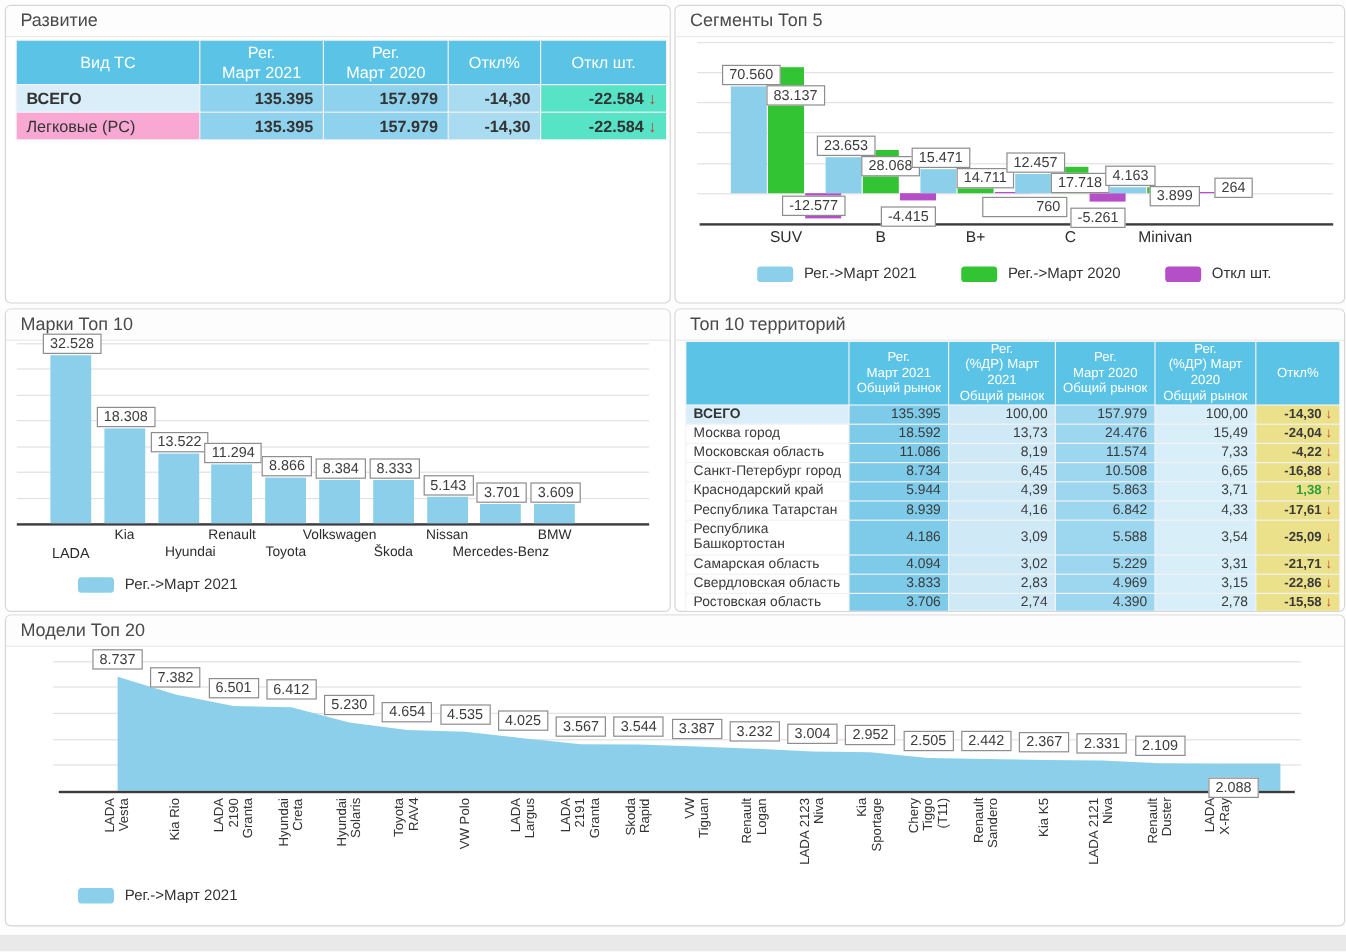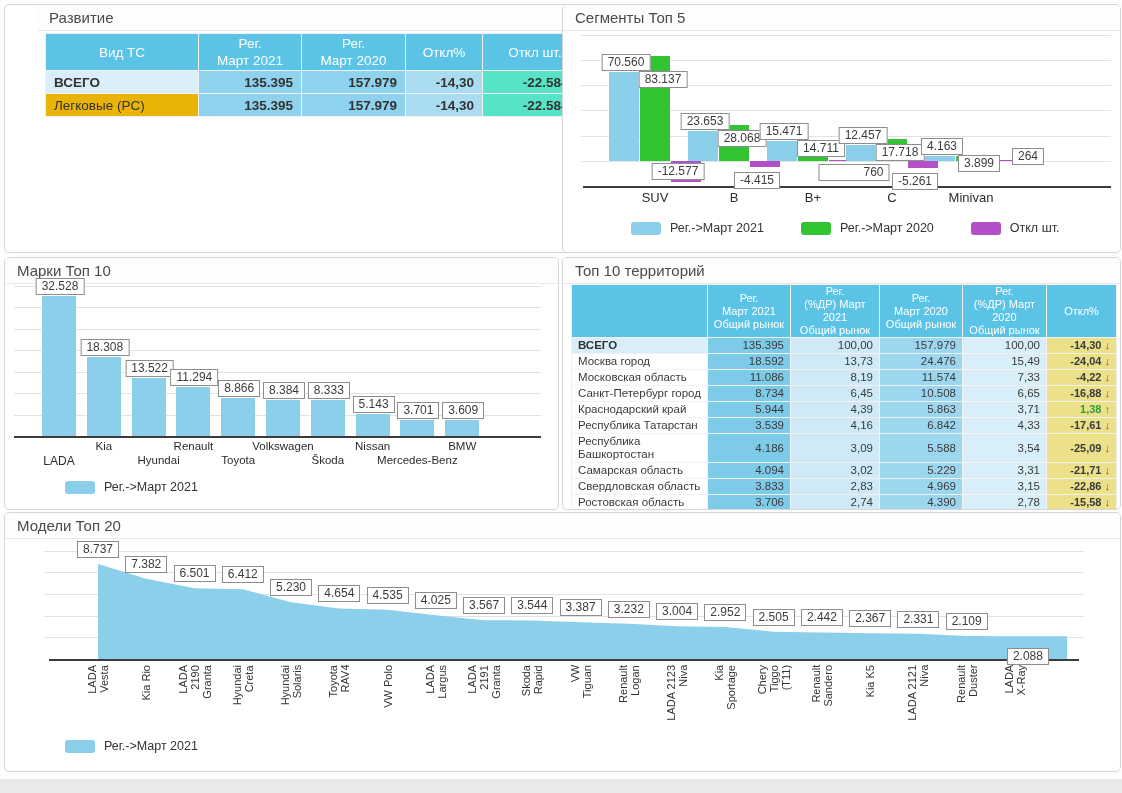--- a/index.html
+++ b/index.html
@@ -1,21 +1,21 @@
 <!DOCTYPE html>
 <html><head>
 <meta charset="utf-8">
 <style>
   html,body{margin:0;padding:0;}
   body{width:1122px;height:793px;position:relative;background:#fdfdfd;
        font-family:"Liberation Sans",sans-serif;overflow:hidden;}
   .panel{position:absolute;background:#fff;border:1px solid #d6d6d6;border-radius:5px;overflow:hidden;}
   .panel-title{height:25px;line-height:25px;padding:0 12px;font-size:15px;color:#4a4a4a;
        border-bottom:1px solid #e9e9e9;background:#fdfdfd;}
-  #p1{left:4px;top:4px;width:553px;height:247px;padding-left:32px;}
+  #p1{left:4px;top:4px;width:553px;height:247px;}
   #p2{left:562px;top:4px;width:557px;height:247px;}
   #p3{left:4px;top:257px;width:553px;height:251px;}
   #p4{left:562px;top:257px;width:557px;height:251px;}
   #p5{left:4px;top:512px;width:1115px;height:258px;}
   .bottom-strip{position:absolute;left:0;top:779px;width:1122px;height:14px;background:#e9e9e9;}
   .chart-area{position:absolute;left:0;top:26px;right:0;bottom:0;}
   .gridline{position:absolute;height:1px;background:#e2e2e2;}
   .axisline{position:absolute;height:2px;background:#3c3c3c;}
   .bar{position:absolute;}
   .dlabel{position:absolute;background:#fff;border:1px solid #8d8d8d;font-size:12px;color:#3c3c3c;
@@ -26,21 +26,21 @@
        line-height:12px;color:#333;text-align:right;}
   .legend{position:absolute;display:flex;align-items:center;gap:9px;font-size:12.5px;color:#333;}
   .legend .item{display:flex;align-items:center;gap:9px;margin-right:28px;}
   .swatch{width:30px;height:13px;border-radius:3px;display:inline-block;}
   
   .data-table{border-collapse:separate;border-spacing:1px;table-layout:fixed;background:#f2f2f2;}
   .dev-table{margin:2px 8px;width:537px;font-size:13.5px;}
   .dev-table th{background:#5bc4e6;color:#fff;font-weight:normal;text-align:center;
        white-space:pre-line;height:36px;line-height:17px;padding:0 4px;font-size:13.5px;}
   .dev-table td{height:20px;padding:1px 8px;color:#333;}
-  .cell-name{background:#eab308;text-align:left;color:#333;}
+  .cell-name{background:#f9a8d4;text-align:left;color:#333;}
   .row-total .cell-name{background:#d9eef8;font-weight:bold;}
   .cell-val{background:#8ed2ee;text-align:right;font-weight:bold;}
   .cell-pct{background:#a9dbf1;text-align:right;font-weight:bold;}
   .cell-units{background:#57e3c6;text-align:right;font-weight:bold;color:#a94442;}
   .terr-table{margin:0 8px;width:539px;font-size:11.5px;}
   .terr-table th{background:#5bc4e6;color:#fff;font-weight:normal;white-space:pre-line;
        height:42px;line-height:13px;font-size:11px;padding:0 3px;text-align:center;}
   .terr-table td{height:13px;padding:1px 6px;line-height:13px;color:#3a3a3a;}
   .t-name{background:#fff;color:#444;}
   .t-c1{background:#7ecbe9;text-align:right;}
@@ -274,21 +274,21 @@
         <tr>
           <td class="t-name">Краснодарский край</td>
           <td class="t-c1">5.944</td>
           <td class="t-c2">4,39</td>
           <td class="t-c3">5.863</td>
           <td class="t-c4">3,71</td>
           <td class="t-dev up">1,38<span class="arr-up"> ↑</span></td>
         </tr>
         <tr>
           <td class="t-name">Республика Татарстан</td>
-          <td class="t-c1">3.539</td>
+          <td class="t-c1">8.939</td>
           <td class="t-c2">4,16</td>
           <td class="t-c3">6.842</td>
           <td class="t-c4">4,33</td>
           <td class="t-dev">-17,61<span class="arr-down"> ↓</span></td>
         </tr>
         <tr>
           <td class="t-name">Республика Башкортостан</td>
           <td class="t-c1">4.186</td>
           <td class="t-c2">3,09</td>
           <td class="t-c3">5.588</td>

